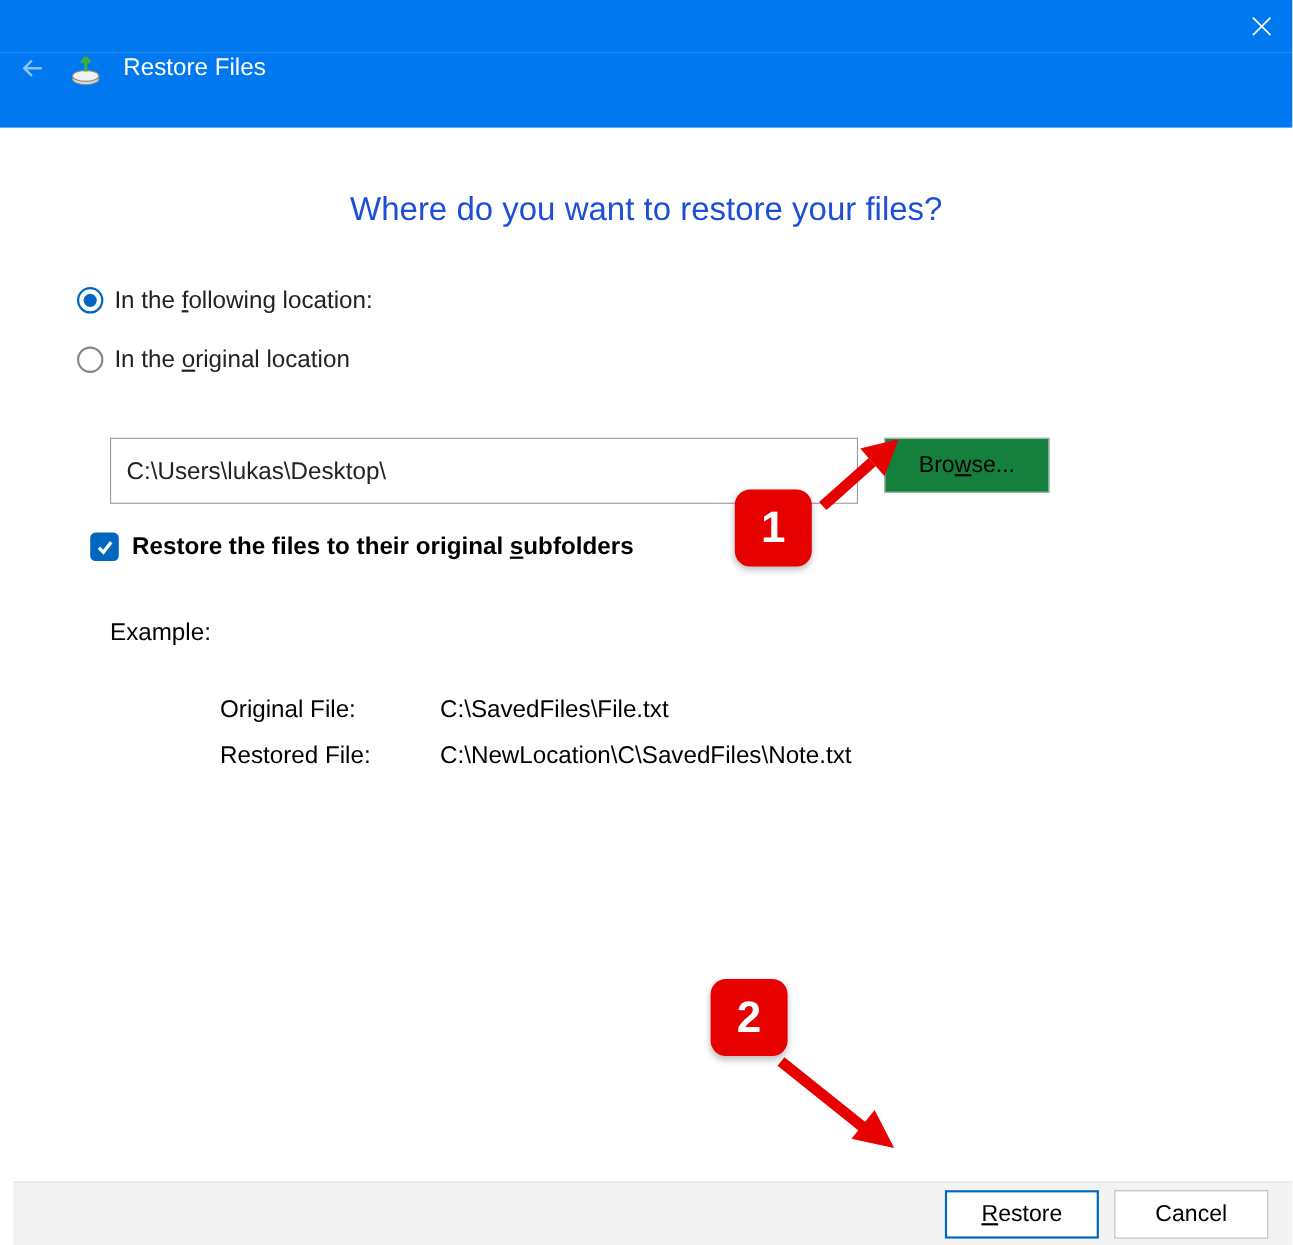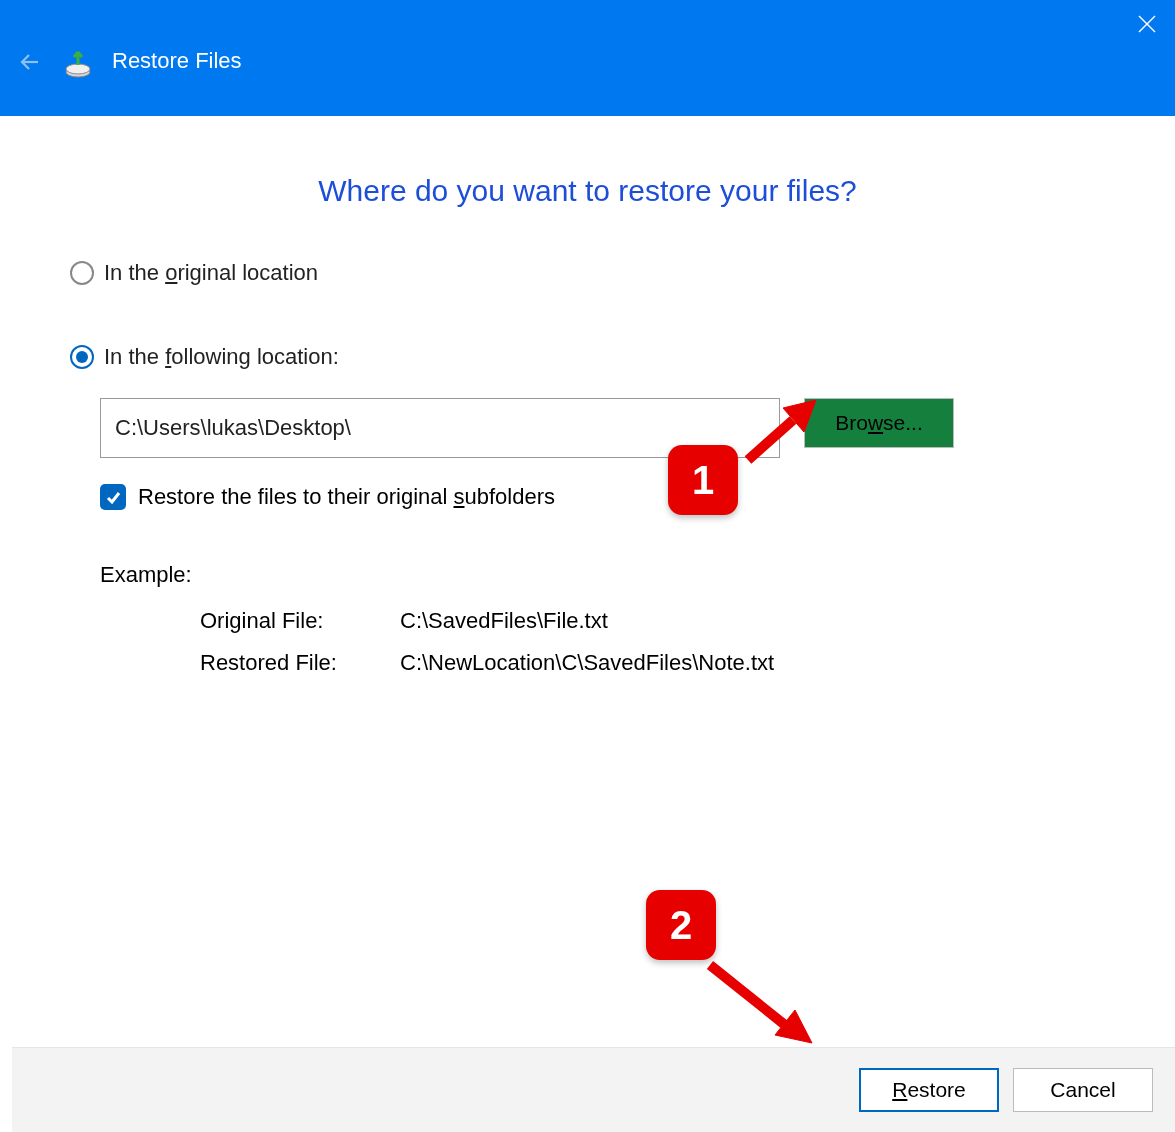--- a/index.html
+++ b/index.html
@@ -108,47 +108,48 @@
       width: 150px;
       height: 50px;
       border: 1px solid #bbb;
       background: #15803d;
       font-size: 21px;
       display:flex;align-items:center;justify-content:center;
       cursor: pointer;
     }
     .check-row {
       display:flex;align-items:center;gap:12px;
-      margin-left: 30px;
+      margin-left: 12px;
       font-size: 22px;
       margin-bottom: 52px;
+      font-weight: bold;
     }
     .checkbox {
       width: 26px; height: 26px;
       background: #0067c0;
       border-radius: 5px;
       display:flex;align-items:center;justify-content:center;
     }
     .checkbox svg { stroke:#fff; stroke-width:3; fill:none; }
     .example-label {
       margin-left: 30px;
       font-size: 22px;
-      margin-bottom: 20px;
+      margin-bottom: 44px;
     }
     .example-grid {
       margin-left: 130px;
       font-size: 22px;
       display: grid;
       grid-template-columns: 200px auto;
       row-gap: 16px;
     }
     .footer {
       position: absolute;
       bottom: 0; left: 12px; right: 0;
-      height: 85px;
+      height: 58px;
       background: #f3f3f3;
       border-top: 1px solid #e5e5e5;
       display:flex;
       align-items:center;
       justify-content:flex-end;
       gap: 14px;
       padding-right: 22px;
     }
     .footer-btn {
       width: 140px;
@@ -204,31 +205,31 @@
       <ellipse cx="15" cy="20" rx="12" ry="5" fill="#f0f0f0" stroke="#888"></ellipse>
       <path d="M15 3 L15 16 M15 3 L11 8 M15 3 L19 8" stroke="#3cb03c" stroke-width="3" fill="none"></path>
     </svg>
   </div>
   <div class="app-title">Restore Files</div>
 </div>
 
 <div class="content">
   <h1 class="main-heading">Where do you want to restore your files?</h1>
 
+  <div class="radio-row tight">
+    <span class="radio selected"></span>
+    <span>
+      <span>In the </span><span class="underline-letter">f</span><span>ollowing location:</span>
+    </span>
+  </div>
+
   <div class="radio-row">
     <span class="radio"></span>
     <span>
       <span>In the </span><span class="underline-letter">o</span><span>riginal location</span>
-    </span>
-  </div>
-
-  <div class="radio-row tight">
-    <span class="radio selected"></span>
-    <span>
-      <span>In the </span><span class="underline-letter">f</span><span>ollowing location:</span>
     </span>
   </div>
 
   <div class="path-row">
     <div class="path-input">
       <span>C:\Users\lukas\Desktop\</span>
     </div>
     <div class="browse-btn">
       <span><span>Bro</span><span class="underline-letter">w</span><span>se...</span></span>
     </div>

